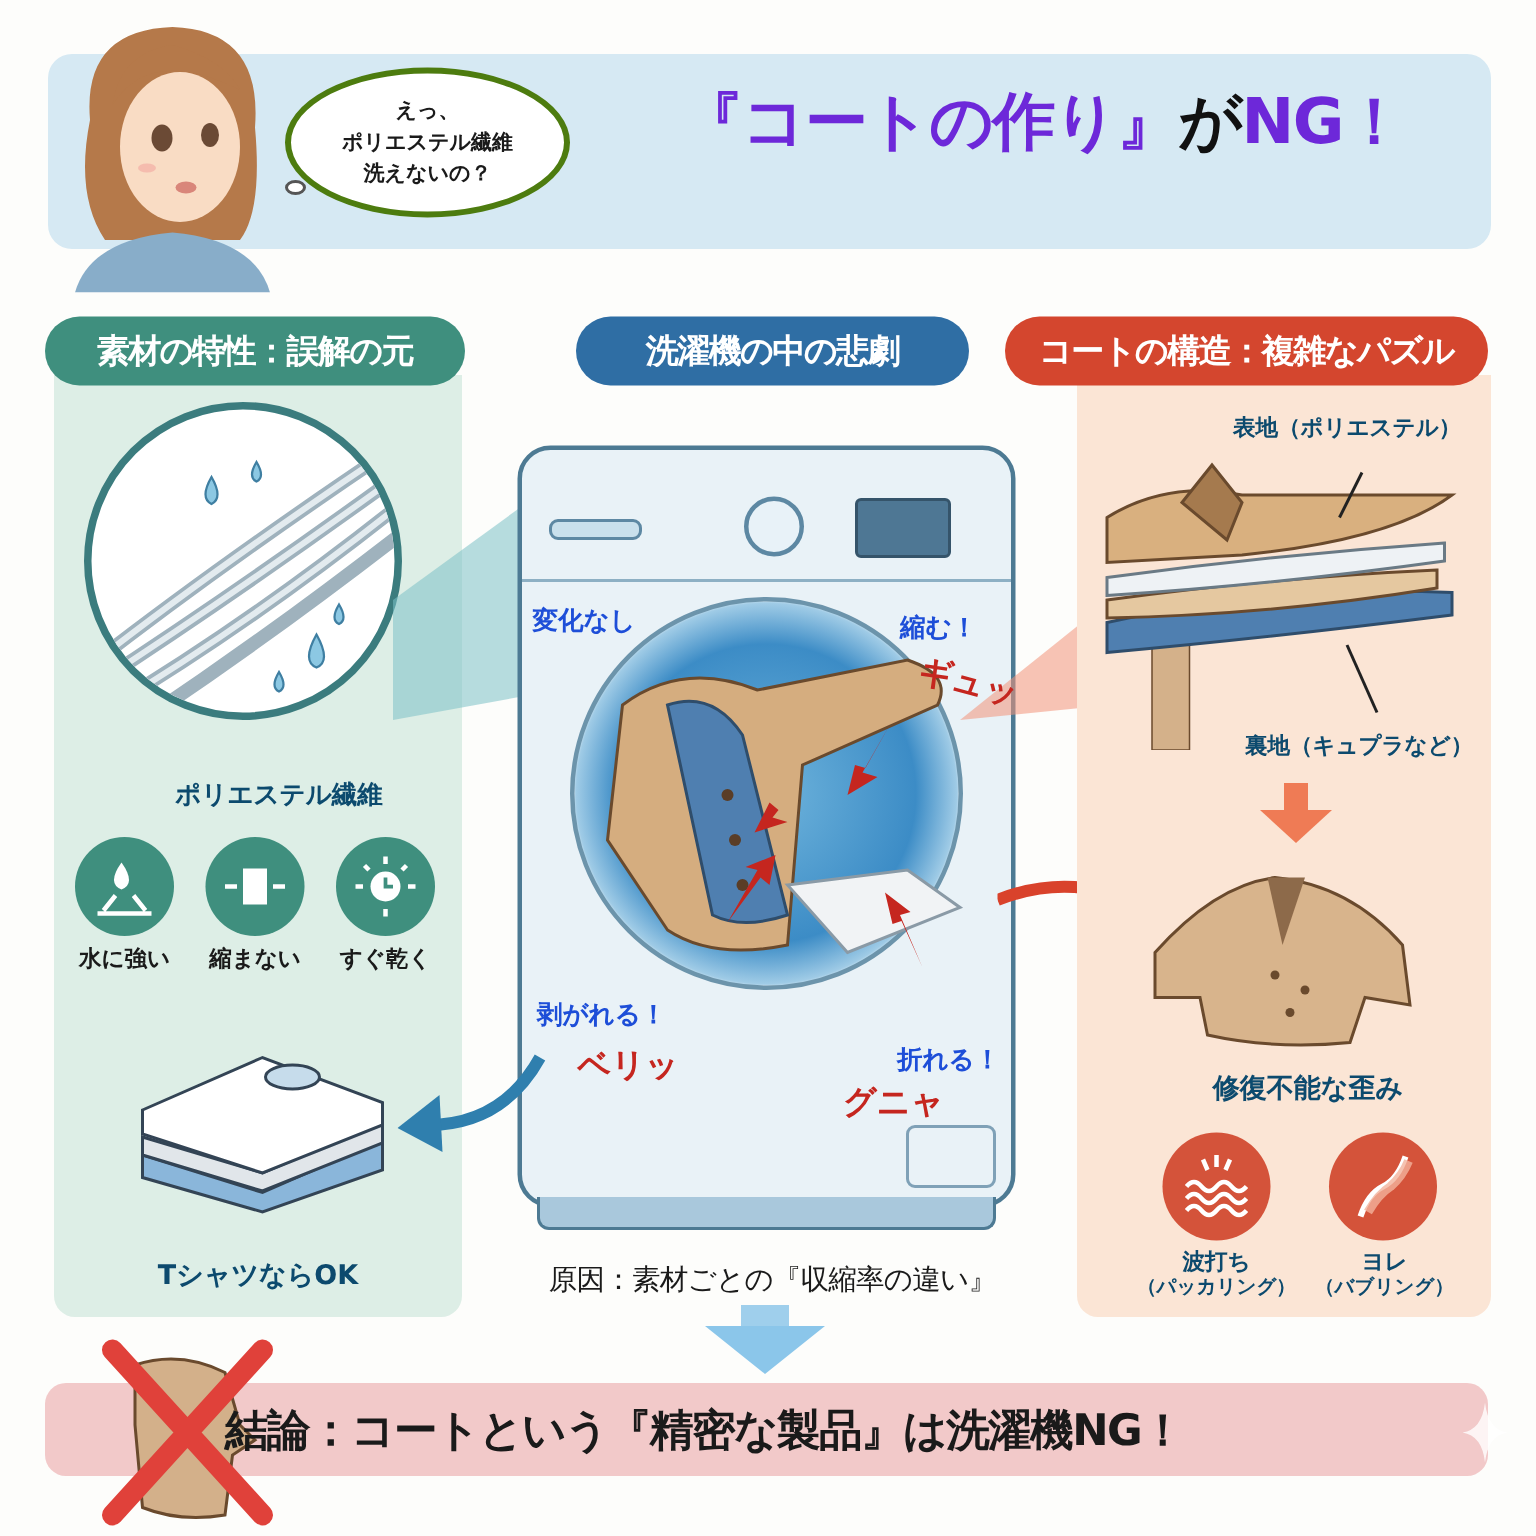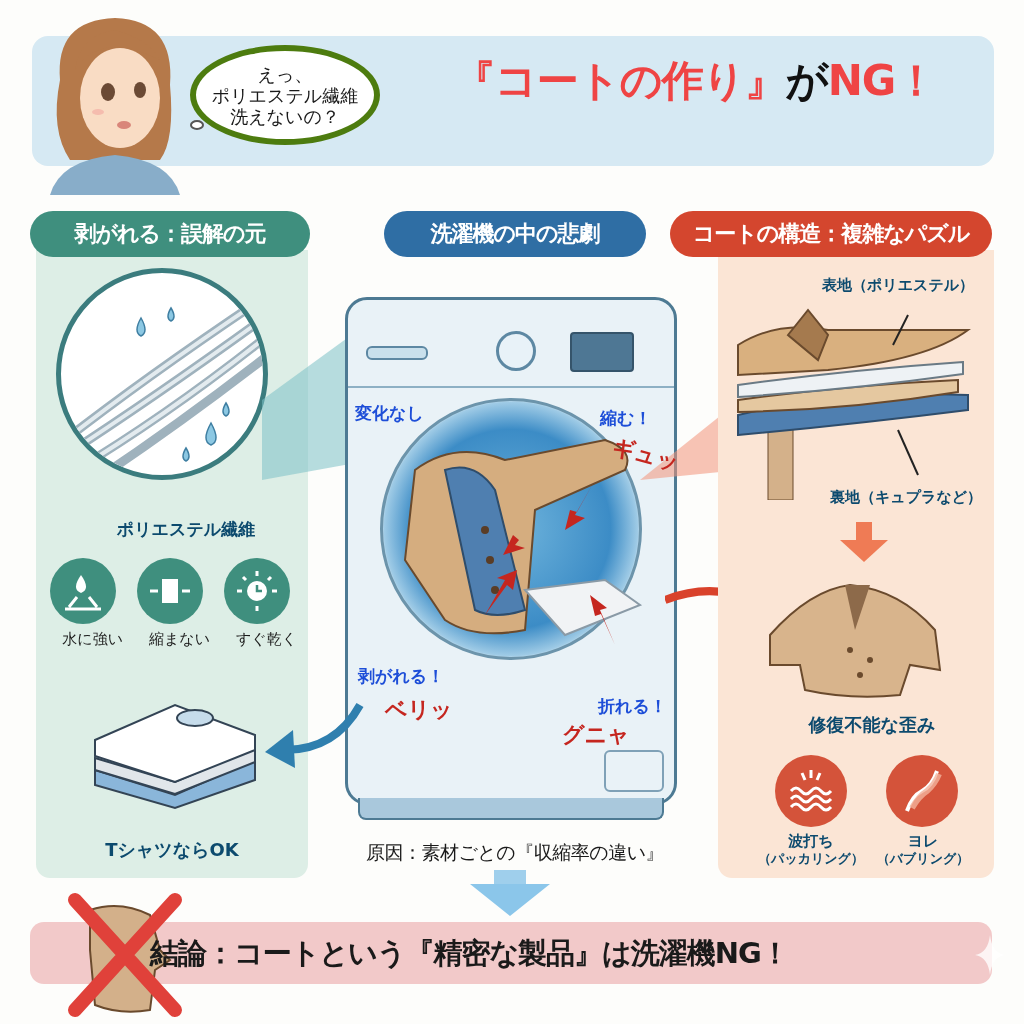--- a/index.html
+++ b/index.html
@@ -3,36 +3,36 @@
 <meta charset="utf-8">
 <style>
 *{box-sizing:border-box;margin:0;padding:0}
 body{width:1024px;height:1024px;background:#fdfdfb;font-family:"DejaVu Sans","Liberation Sans",sans-serif;position:relative;overflow:hidden;color:#1a1a1a}
 .abs{position:absolute}
 
 .header{left:32px;top:36px;width:962px;height:130px;background:#d6e9f3;border-radius:16px}
 .title{left:405px;top:55px;width:580px;text-align:center;font-weight:bold;letter-spacing:-1px}
 .title .l1{font-size:42px;color:#111;line-height:50px}
 .title .l2{font-size:42px;line-height:52px;color:#111}
-.title .red{color:#ef4444}
-.bubble{left:190px;top:45px;width:190px;height:100px;background:#fff;border:6px solid #4d7c0f;border-radius:50%;display:flex;align-items:center;justify-content:center;text-align:center;font-size:18px;font-weight:normal;line-height:21px}
+.title .red{color:#6d28d9}
+.bubble{left:190px;top:45px;width:190px;height:100px;background:#fff;border:4px solid #4d7c0f;border-radius:50%;display:flex;align-items:center;justify-content:center;text-align:center;font-size:14px;font-weight:bold;line-height:21px}
 .bub-dot1{left:190px;top:120px;width:14px;height:10px;border:2px solid #555;border-radius:50%;background:#fff}
 .girl{left:40px;top:10px;width:150px;height:185px}
 
 .pill{height:46px;border-radius:24px;color:#fff;font-weight:bold;font-size:22px;display:flex;align-items:center;justify-content:center;letter-spacing:-1px}
 .pill-green{left:30px;top:211px;width:280px;background:#3f8f7e}
 .pill-blue{left:384px;top:211px;width:262px;background:#2f6ea4}
 .pill-red{left:670px;top:211px;width:322px;background:#d4462e}
 
 .panel-left{left:36px;top:250px;width:272px;height:628px;background:#ddeee6;border-radius:0 0 14px 14px}
 .panel-right{left:718px;top:250px;width:276px;height:628px;background:#fbe5d5;border-radius:0 0 14px 14px}
 .fiber-circle{left:56px;top:268px;width:212px;height:212px;border-radius:50%;background:#fff;border:5px solid #3b7c7e;overflow:hidden}
 .label{font-weight:bold;text-align:center;font-size:17px;color:#0c4a6e}
 .icon-circle{width:66px;height:66px;border-radius:50%;background:#3f8f7e;display:flex;align-items:center;justify-content:center}
-.icon-label{font-size:15px;font-weight:normal;text-align:right;width:80px}
+.icon-label{font-size:15px;font-weight:bold;text-align:center;width:80px}
 .red-circle{width:72px;height:72px;border-radius:50%;background:#d4533a;display:flex;align-items:center;justify-content:center}
 
 .washer{left:345px;top:297px;width:332px;height:508px;background:#e9f2f7;border:3px solid #4d7a93;border-radius:22px}
 .washer-top{left:348px;top:326px;width:326px;height:62px;border-bottom:2px solid #8db0c4}
 .washer-base{left:358px;top:798px;width:306px;height:22px;background:#a9c8dc;border:2px solid #4d7a93;border-top:none;border-radius:0 0 8px 8px}
 .drum{left:380px;top:398px;width:262px;height:262px;border-radius:50%;background:radial-gradient(circle,#6fb4dc 0%,#3c8cc6 55%,#9fcbe6 70%,#d4e7f2 72%);border:3px solid #6c94ab}
 .panel-display{left:570px;top:332px;width:64px;height:40px;background:#4e7794;border-radius:4px;border:2px solid #35546a}
 .dispenser{left:366px;top:346px;width:62px;height:14px;border:2px solid #5d88a3;border-radius:6px;background:#c9e0ec}
 .knob{left:496px;top:331px;width:40px;height:40px;border-radius:50%;border:3px solid #5d88a3;background:#e8f2f8}
 .filter{left:604px;top:750px;width:60px;height:42px;border:2px solid #7fa1b7;border-radius:6px}
@@ -70,21 +70,21 @@
 </div>
 <div class="abs bub-dot1"></div>
 
 <div class="abs title">
   <div class="l2">
     <span class="red">『コートの作り』</span><span>が</span><span class="red">NG！</span>
   </div>
 </div>
 
 <div class="abs panel-left"></div>
-<div class="abs pill pill-green">剥がれる：誤解の元</div>
+<div class="abs pill pill-green">素材の特性：誤解の元</div>
 
 <div class="abs fiber-circle">
   <svg width="202" height="202" viewBox="0 0 202 202">
     <g fill="none" stroke="#9fb2bd" stroke-width="9" stroke-linecap="round">
       <path d="M0 170 Q90 100 210 20"></path>
       <path d="M0 185 Q100 120 210 40"></path>
       <path d="M10 200 Q110 140 210 60"></path>
       <path d="M30 210 Q120 150 210 80"></path>
     </g>
     <g fill="none" stroke="#e3ebef" stroke-width="4">

